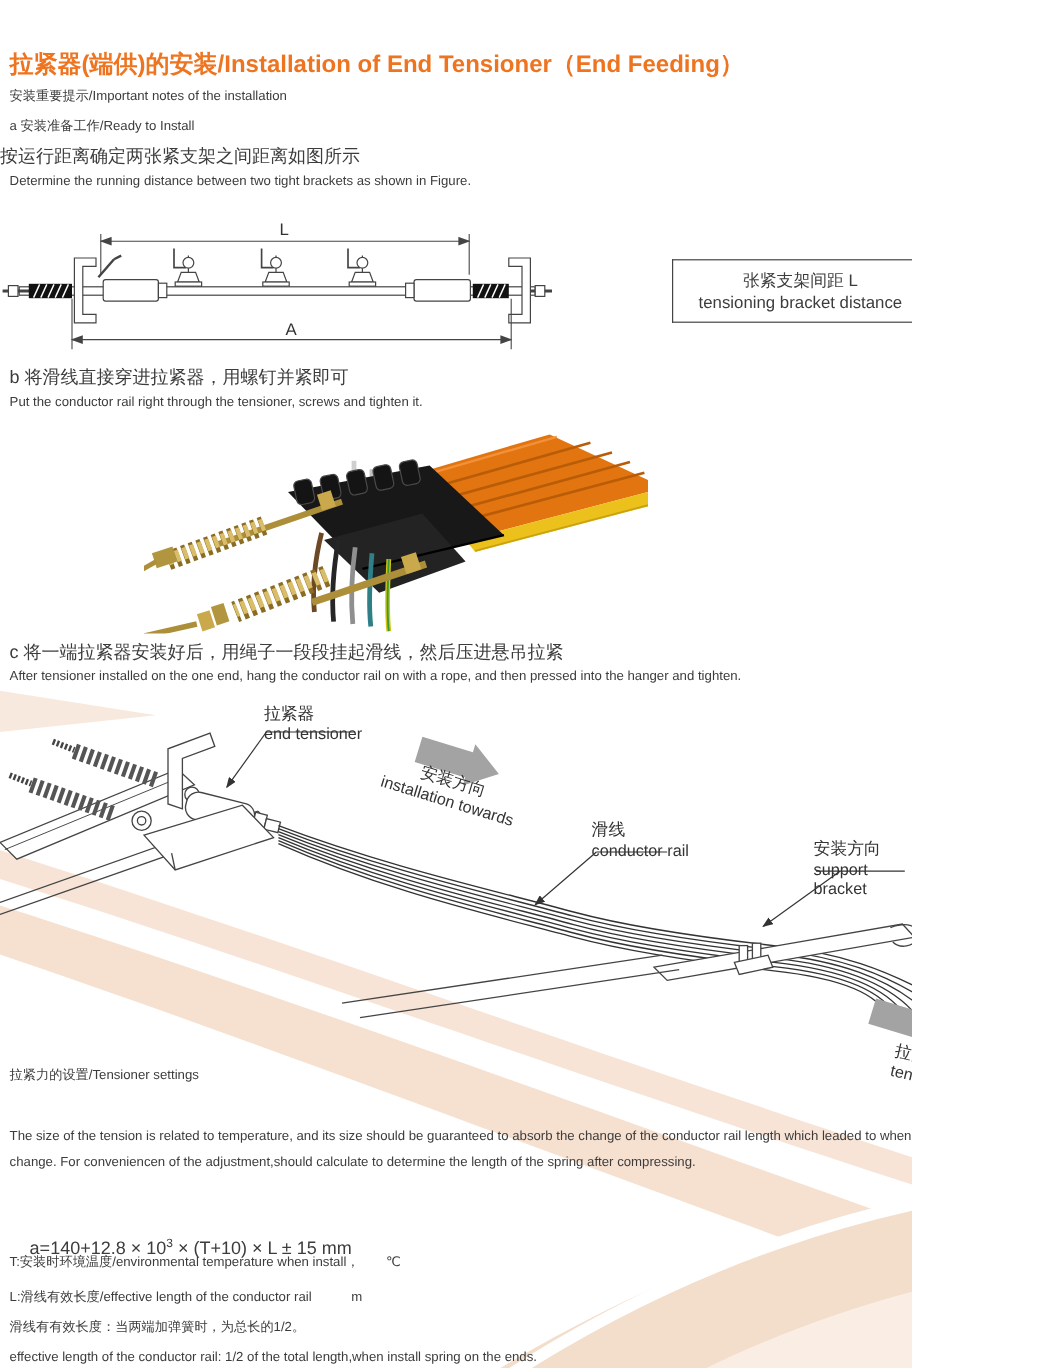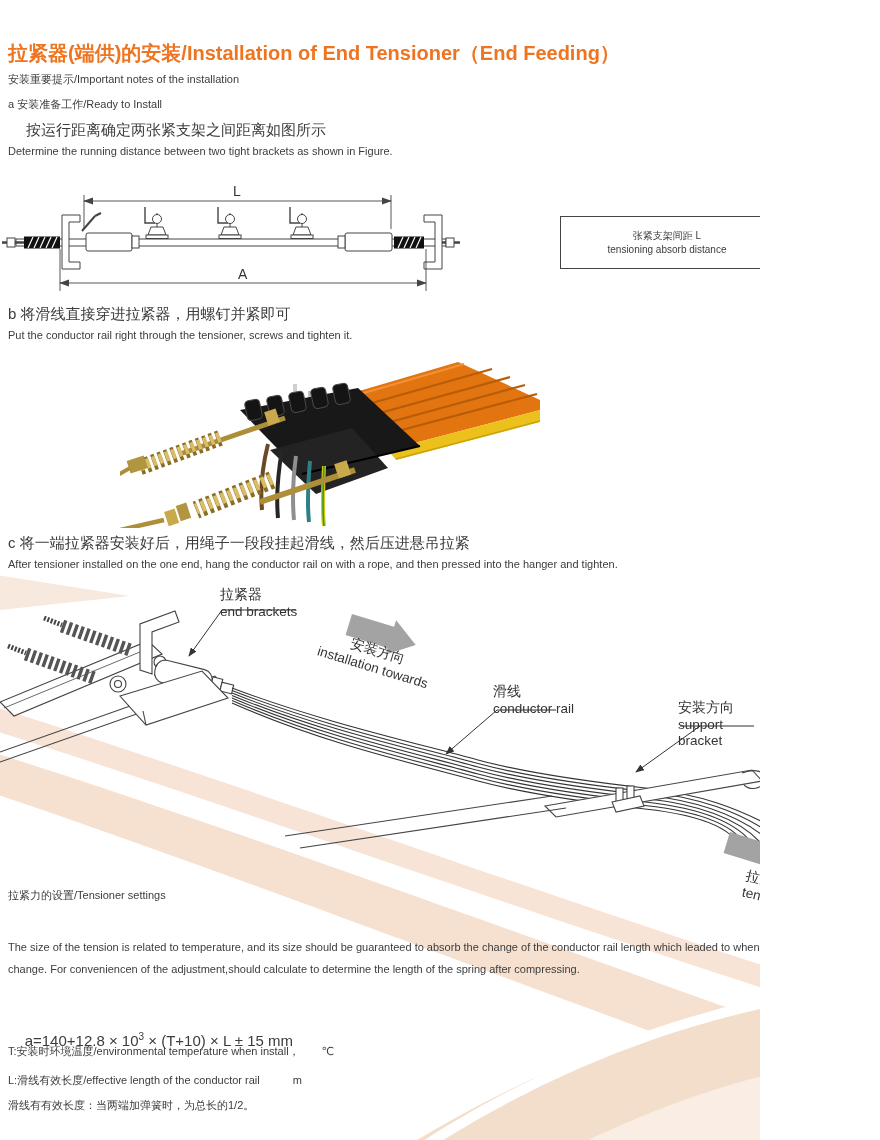--- a/index.html
+++ b/index.html
@@ -9,21 +9,21 @@
   .title{left:8px;top:4px;font-size:20px;font-weight:bold;color:#ee7420;}
   .t14{font-size:11px;}
   .t15{font-size:15px;}
   .lbl{position:absolute;line-height:1.25;color:#333;}
   .lbl .zh{font-size:14px;}
   .lbl .en{font-size:13.5px;}
   .rot17{transform:rotate(17deg);transform-origin:left top;text-align:center;}
   .rot13{transform:rotate(13deg);transform-origin:left top;}
   table.spec{position:absolute;left:560px;top:180px;width:308px;height:53px;border-collapse:collapse;}
   table.spec td{border:1.4px solid #444;text-align:center;vertical-align:middle;padding:2px 6px;}
-  td.c1{width:200px;font-size:10px;line-height:1.35;}
+  td.c1{width:200px;font-size:14px;line-height:1.35;}
   td.c2{font-size:14.5px;}
   svg{position:absolute;}
   svg text{font-family:"Liberation Sans","DejaVu Sans",sans-serif;fill:#333;}
   sup{font-size:10px;vertical-align:super;}
   .z1{z-index:1;}
 </style>
 </head>
 <body>
 
 <div id="stage">
@@ -33,21 +33,21 @@
     <path d="M-40,660 C220,740 540,860 920,980 L920,1002 C540,884 220,764 -40,684 Z" fill="#f7e4d6"></path>
     <path d="M-40,706 C230,790 550,910 920,1040 L920,1092 C550,962 220,832 -40,746 Z" fill="#f6e1d1"></path>
     <path d="M360,1140 C540,1020 720,960 920,935 L920,1140 Z" fill="#f3ddcb"></path>
     <path d="M380,1140 C560,1012 740,958 920,944" stroke="#fff" stroke-width="10" fill="none"></path>
     <path d="M520,1140 C660,1060 790,1025 920,1012 L920,1140 Z" fill="#faeee4"></path>
   </svg>
 
   <div class="abs title z1">拉紧器(端供)的安装/Installation of End Tensioner（End Feeding）</div>
   <div class="abs t14 z1" style="left:8px;top:36px">安装重要提示/Important notes of the installation</div>
   <div class="abs t14 z1" style="left:8px;top:61px">a 安装准备工作/Ready to Install</div>
-  <div class="abs t15 z1" style="left:26px;top:85px">按运行距离确定两张紧支架之间距离如图所示</div>
+  <div class="abs t15 z1" style="left:0;top:85px">按运行距离确定两张紧支架之间距离如图所示</div>
   <div class="abs t14 z1" style="left:8px;top:109px">Determine the running distance between two tight brackets as shown in Figure.</div>
 
   <svg class="z1" style="left:2px;top:147px" width="458" height="118" viewBox="0 0 458 118">
     <defs>
       <marker id="dim" markerWidth="11" markerHeight="8" refX="10" refY="4" orient="auto-start-reverse">
         <path d="M0,0 L11,4 L0,8 Z" fill="#444"></path>
       </marker>
     </defs>
     <g stroke="#444" fill="none" stroke-width="1">
       <line x1="0" y1="60" x2="458" y2="60" stroke="#999" stroke-width="0.7" stroke-dasharray="9 3 2 3"></line>
@@ -122,21 +122,21 @@
         <line x1="58" y1="100" x2="424" y2="100" marker-start="url(#dim)" marker-end="url(#dim)"></line>
       </g>
     </g>
     <text x="231" y="13" font-size="14">L</text>
     <text x="236" y="96" font-size="14">A</text>
   </svg>
 
   <table class="spec z1">
     <tbody>
         <tr>
-      <td class="c1"><span>张紧支架间距 L</span><br><span>tensioning absorb distance</span></td>
+      <td class="c1"><span>张紧支架间距 L</span><br><span>tensioning bracket distance</span></td>
       <td class="c2">A-500 mm</td>
     </tr>
   </tbody>
     </table>
 
   <div class="abs t14 z1" style="left:8px;top:293px">Put the conductor rail right through the tensioner, screws and tighten it.</div>
   <div class="abs t15 z1" style="left:8px;top:269px">b 将滑线直接穿进拉紧器，用螺钉并紧即可</div>
 
   <svg class="z1" style="left:120px;top:322px" width="420" height="170" viewBox="0 0 420 170">
 
@@ -267,21 +267,21 @@
     <g transform="translate(352,30) rotate(17)">
       <polygon points="0,0 44,0 44,-7 70,11 44,29 44,22 0,22" fill="#a3a3a3"></polygon>
     </g>
     <g transform="translate(730,248) rotate(17)">
       <polygon points="0,0 44,0 44,-7 70,11 44,29 44,22 0,22" fill="#a3a3a3"></polygon>
     </g>
   </svg>
 
   <div class="lbl z1" style="left:220px;top:550px">
     <div class="zh">拉紧器</div>
-    <div class="en">end brackets</div>
+    <div class="en">end tensioner</div>
   </div>
   <div class="lbl rot17 z1" style="left:318px;top:588px;width:130px">
     <div class="zh">安装方向</div>
     <div class="en">installation towards</div>
   </div>
   <div class="lbl z1" style="left:493px;top:647px">
     <div class="zh">滑线</div>
     <div class="en">conductor rail</div>
   </div>
   <div class="lbl z1" style="left:678px;top:663px">
@@ -294,14 +294,15 @@
   </div>
 
   <div class="abs t14 z1" style="left:8px;top:852px">拉紧力的设置/Tensioner settings</div>
   <div class="abs t14 z1" style="left:8px;top:900px;width:866px;line-height:22px">The size of the tension is related to temperature, and its size should be guaranteed to absorb the change of the conductor rail length which leaded to when the temperature change. For conveniencen of the adjustment,should calculate to determine the length of the spring after compressing.</div>
   <div class="abs t15 z1" style="left:8px;top:978px">
     <span>a=140+12.8 × 10</span><sup>3</sup><span> × (T+10) × L ± 15 mm</span>
   </div>
   <div class="abs t14 z1" style="left:8px;top:1008px">T:安装时环境温度/environmental temperature when install，　　℃</div>
   <div class="abs t14 z1" style="left:8px;top:1037px">L:滑线有效长度/effective length of the conductor rail　　　m</div>
   <div class="abs t14 z1" style="left:8px;top:1062px">滑线有有效长度：当两端加弹簧时，为总长的1/2。</div>
+  <div class="abs t14 z1" style="left:8px;top:1089px">effective length of the conductor rail: 1/2 of the total length,when install spring on the ends.</div>
 
 </div>
 
 </body></html>

